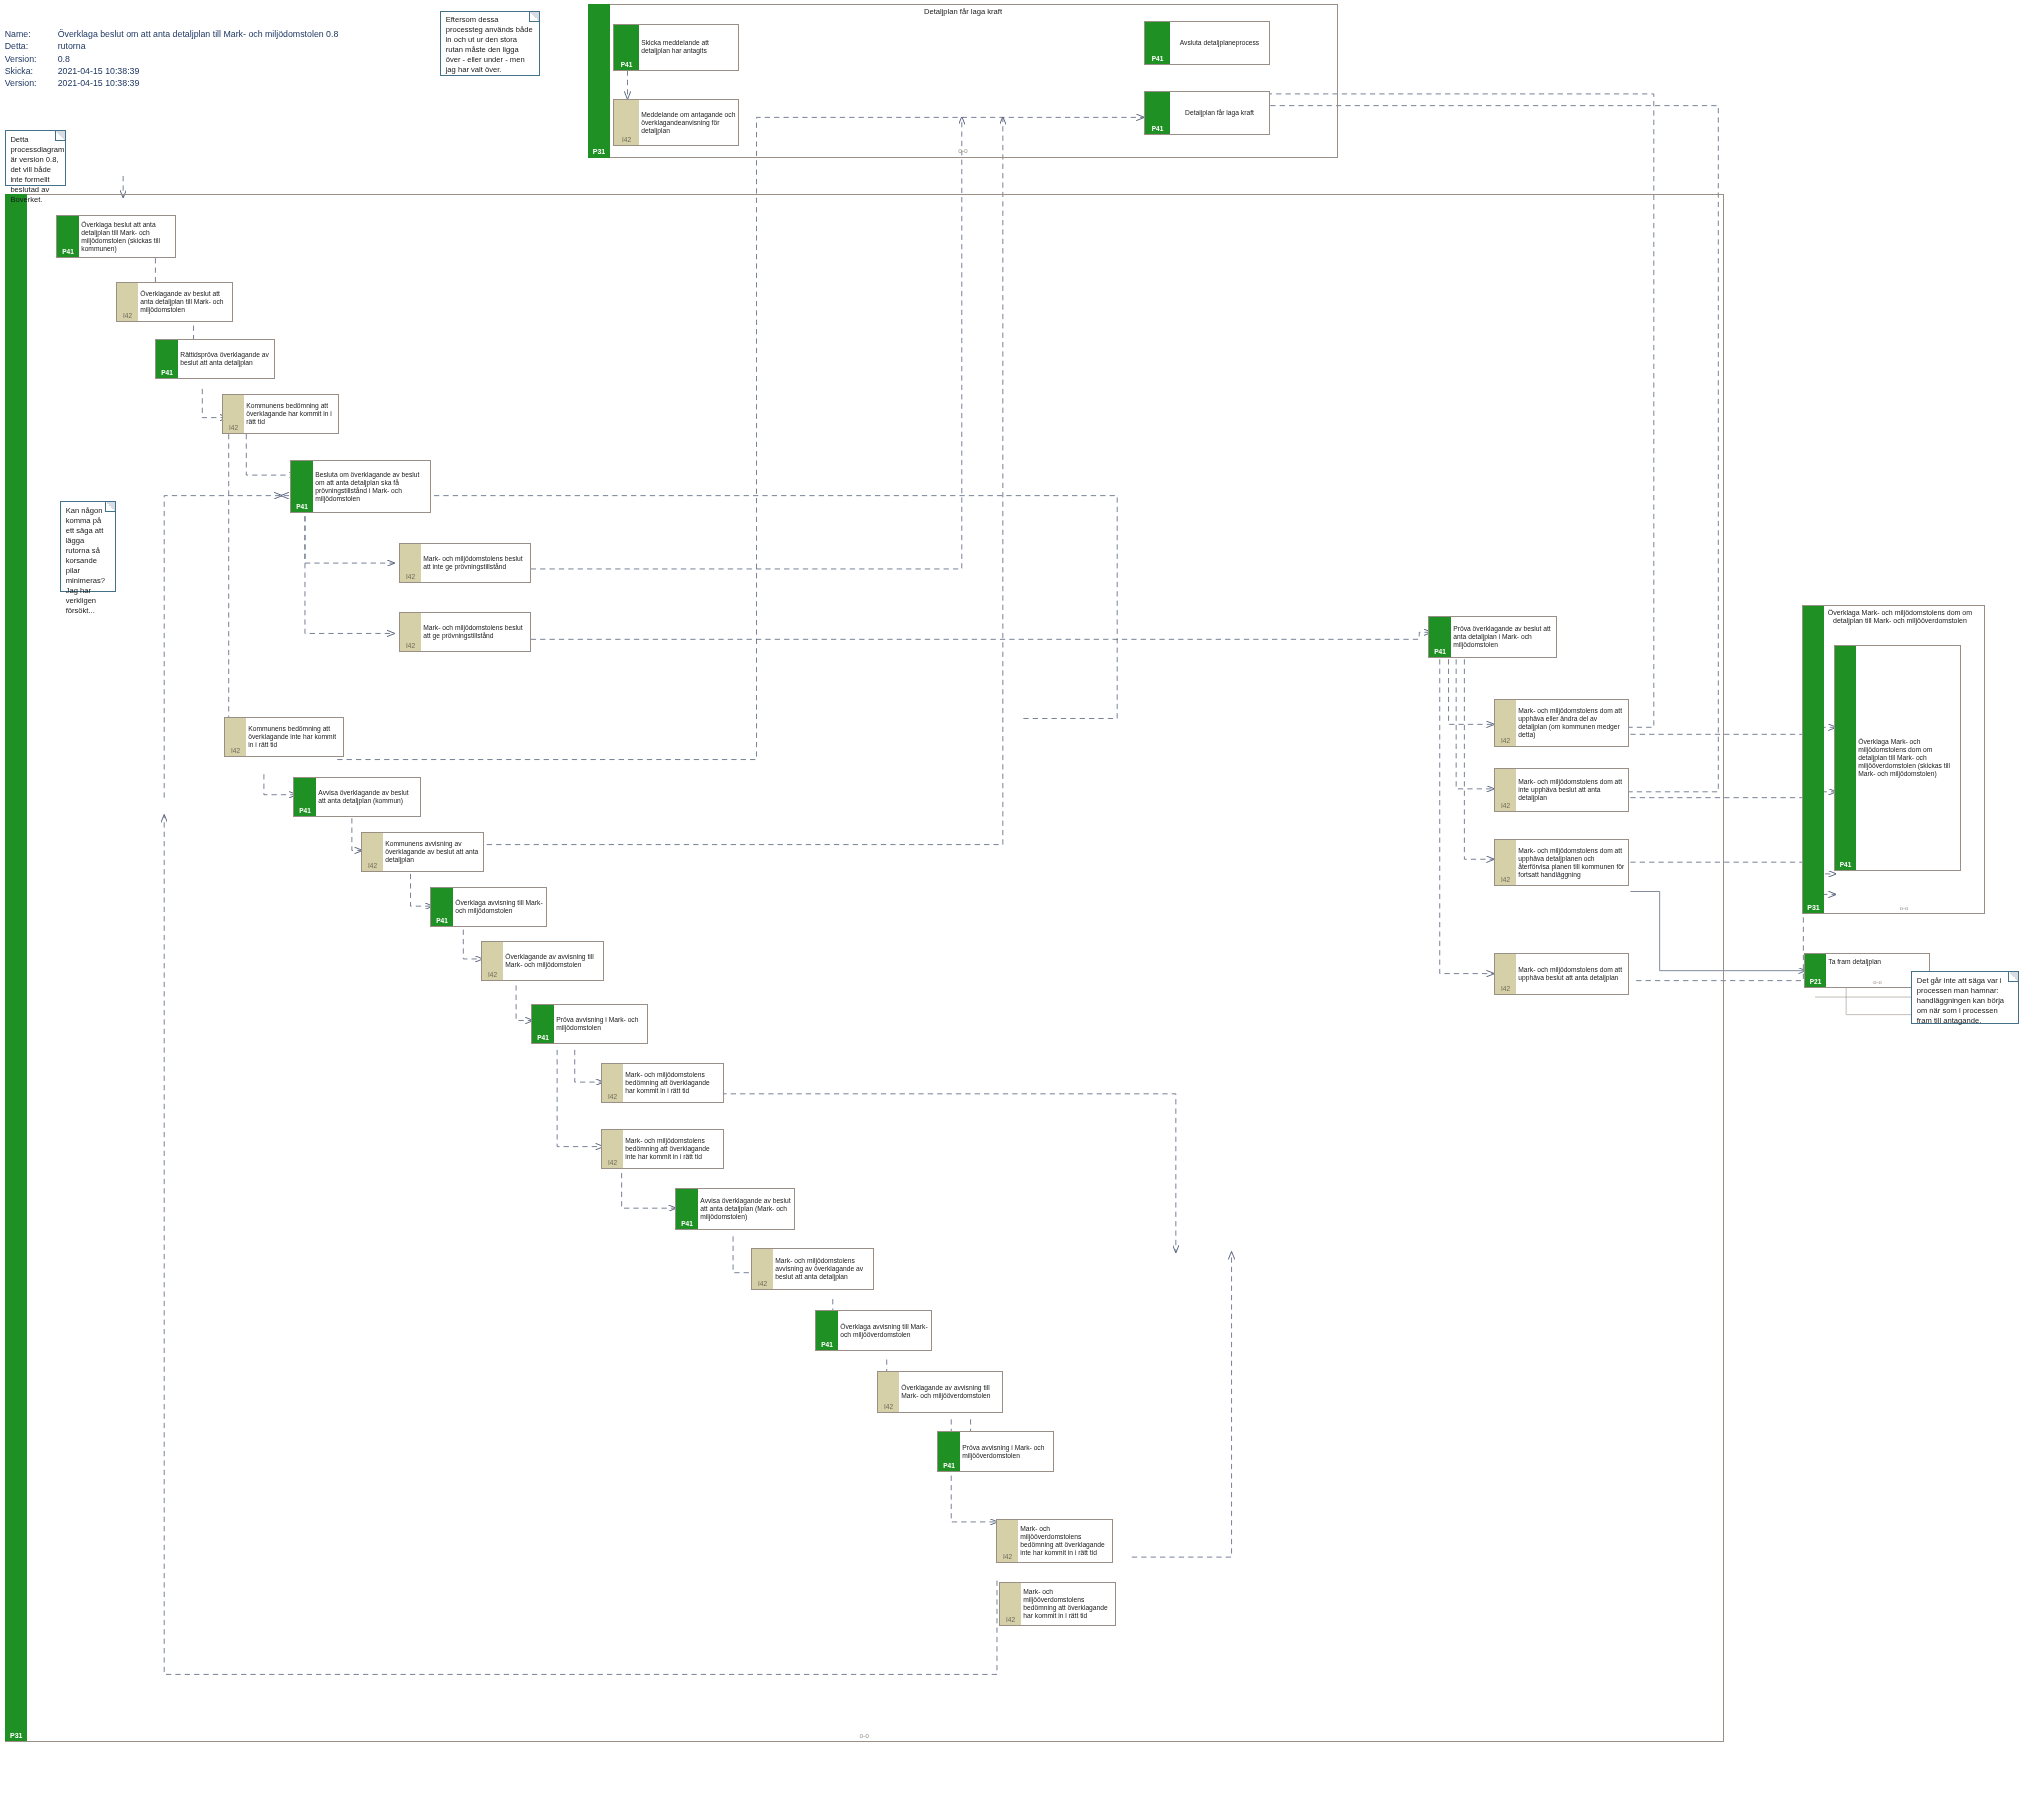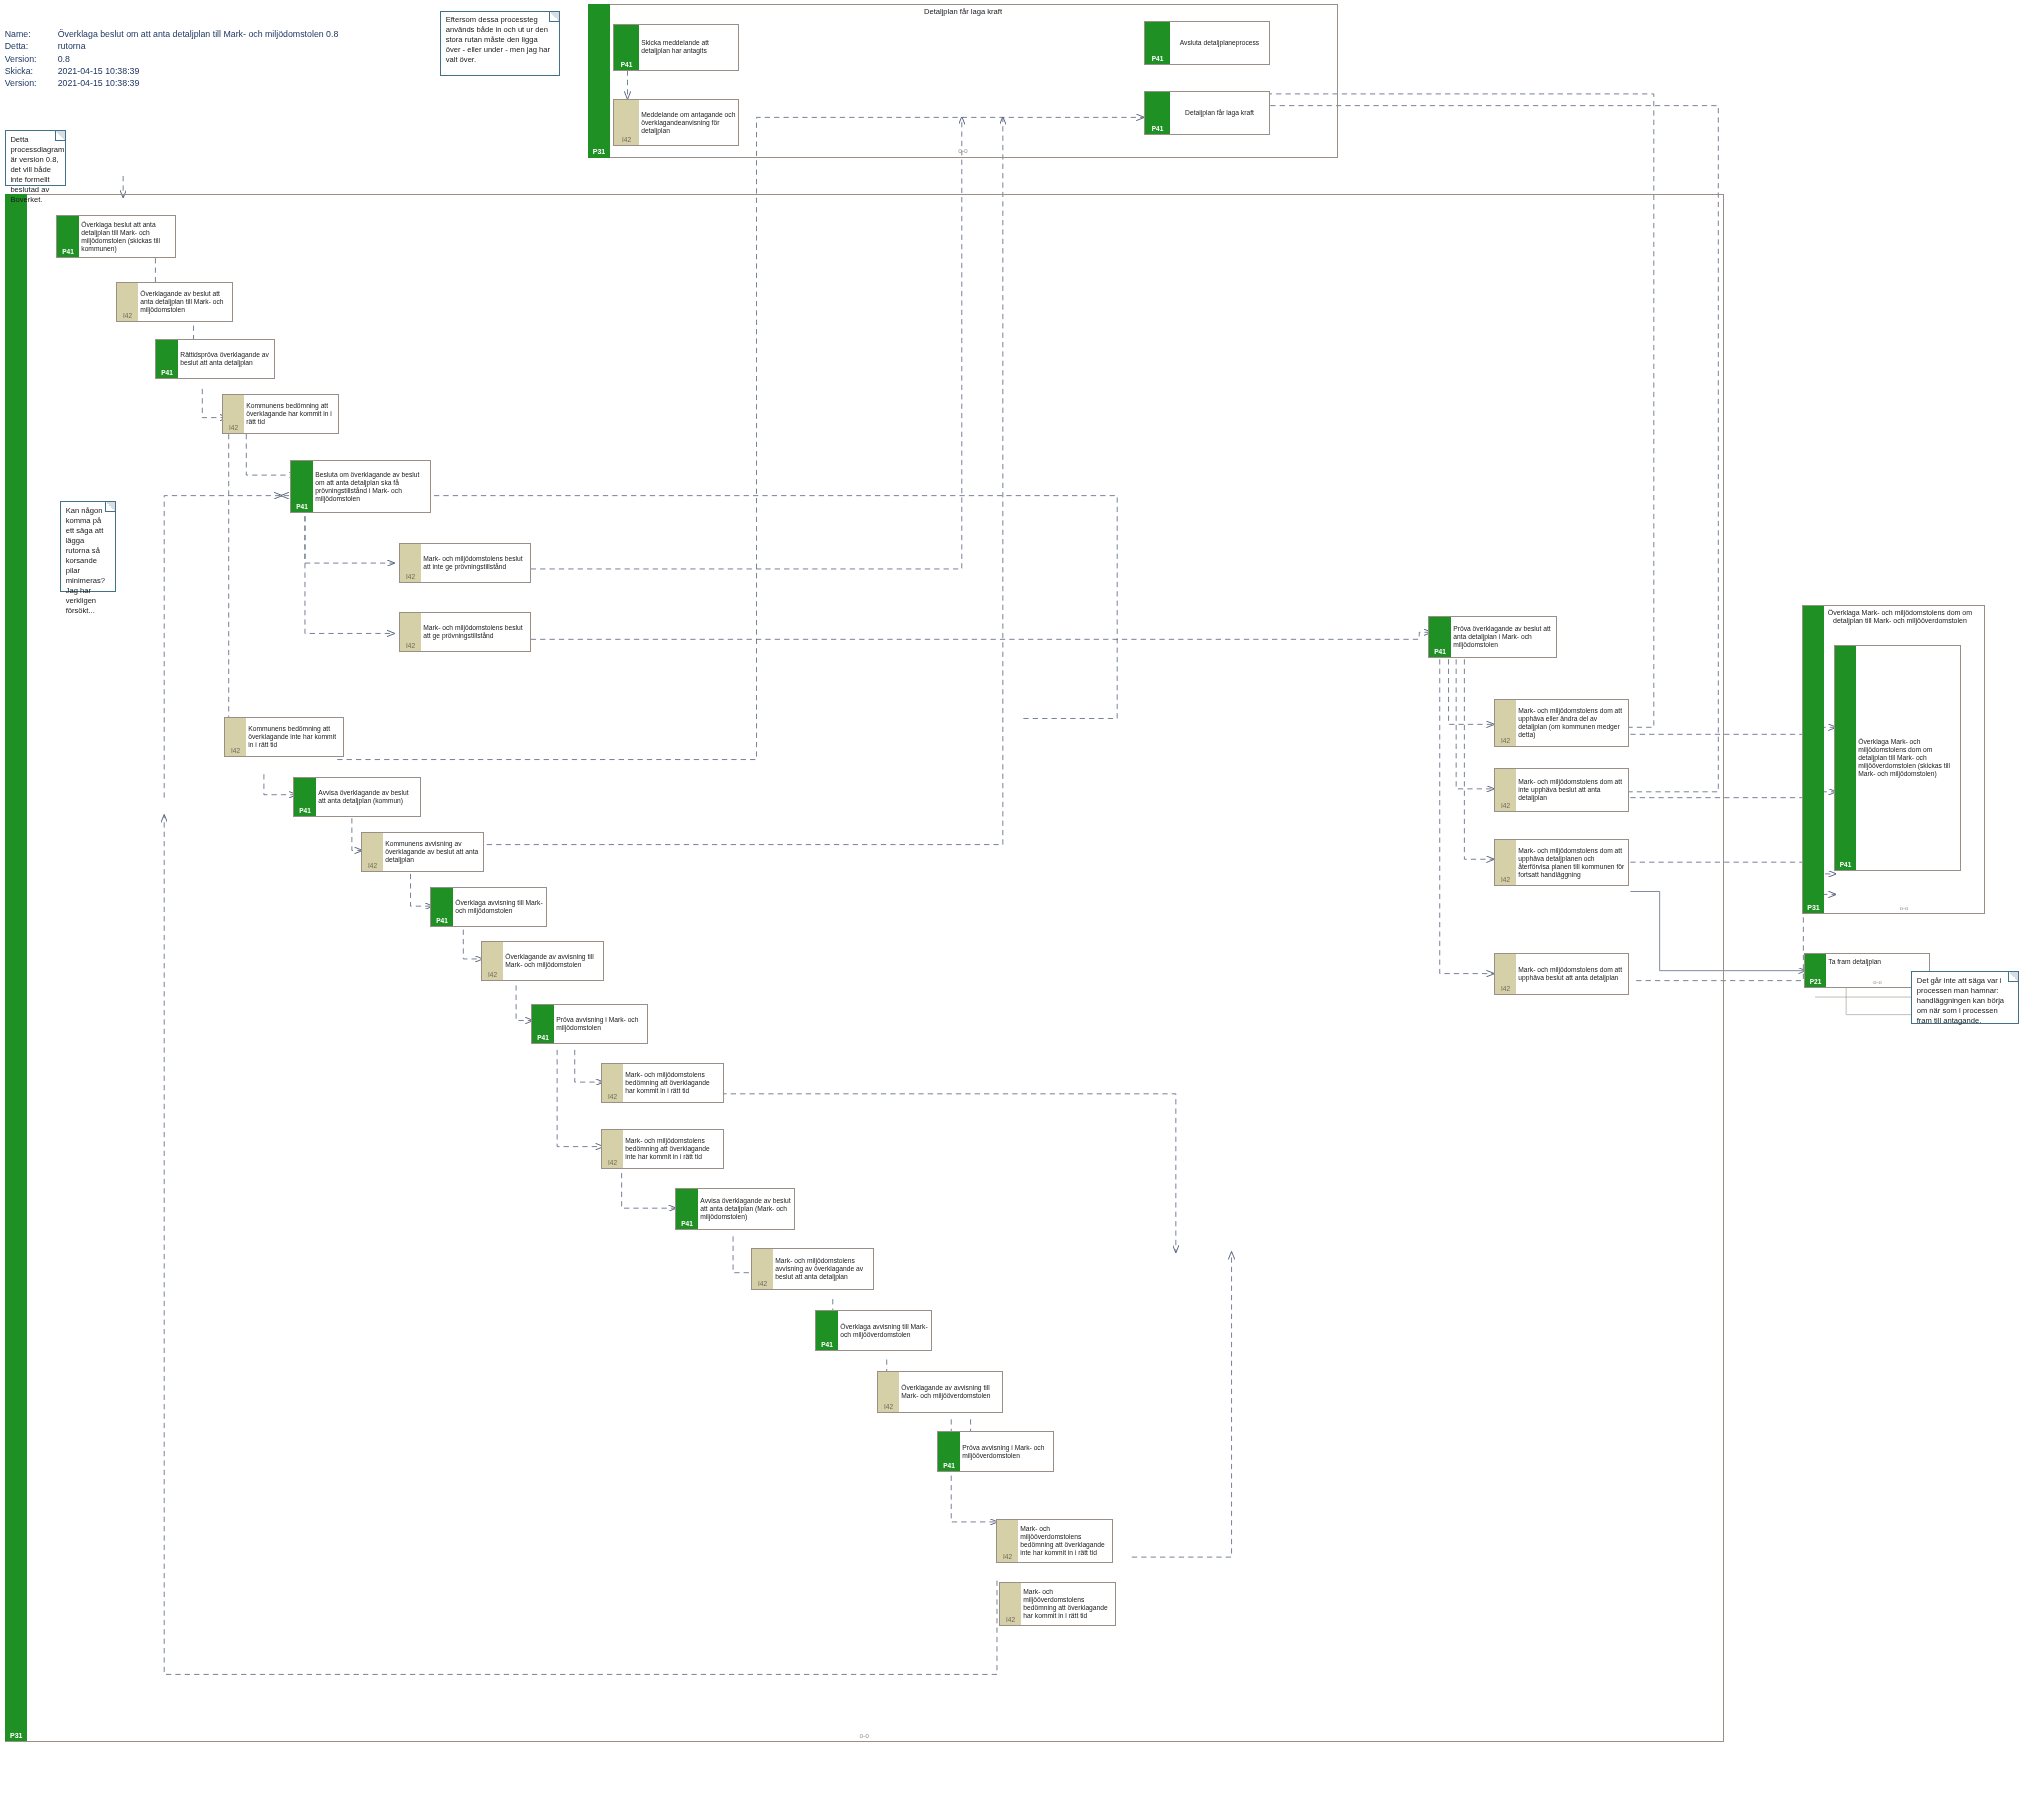--- a/index.html
+++ b/index.html
@@ -400,21 +400,21 @@
     </div>
     <div class="lbl" style="left:21px;align-items:flex-start;padding-top:3.5px;">Ta fram detaljplan</div>
     <div class="hlink" style="left:21px;">o-o</div>
   </div>
 
   <div class="note" style="left:4.7px;top:130px;width:61px;height:56px;">
     <div class="fold"></div>
     <span>Detta processdiagram är version 0.8, det vill både inte formellt beslutad av Boverket.</span>
   </div>
 
-  <div class="note" style="left:440px;top:10.6px;width:120px;height:65px;">
+  <div class="note" style="left:440px;top:10.6px;width:100px;height:65px;">
     <div class="fold"></div>
     <span>Eftersom dessa processteg används både in och ut  ur den stora rutan måste den ligga över - eller under - men jag har valt över.</span>
   </div>
 
   <div class="note" style="left:60px;top:501px;width:56px;height:91px;">
     <div class="fold"></div>
     <span>Kan någon komma på ett säga att lägga rutorna så korsande pilar minimeras? Jag har verkligen försökt...</span>
   </div>
 
   <div class="note" style="left:1911px;top:971px;width:108px;height:53px;">

